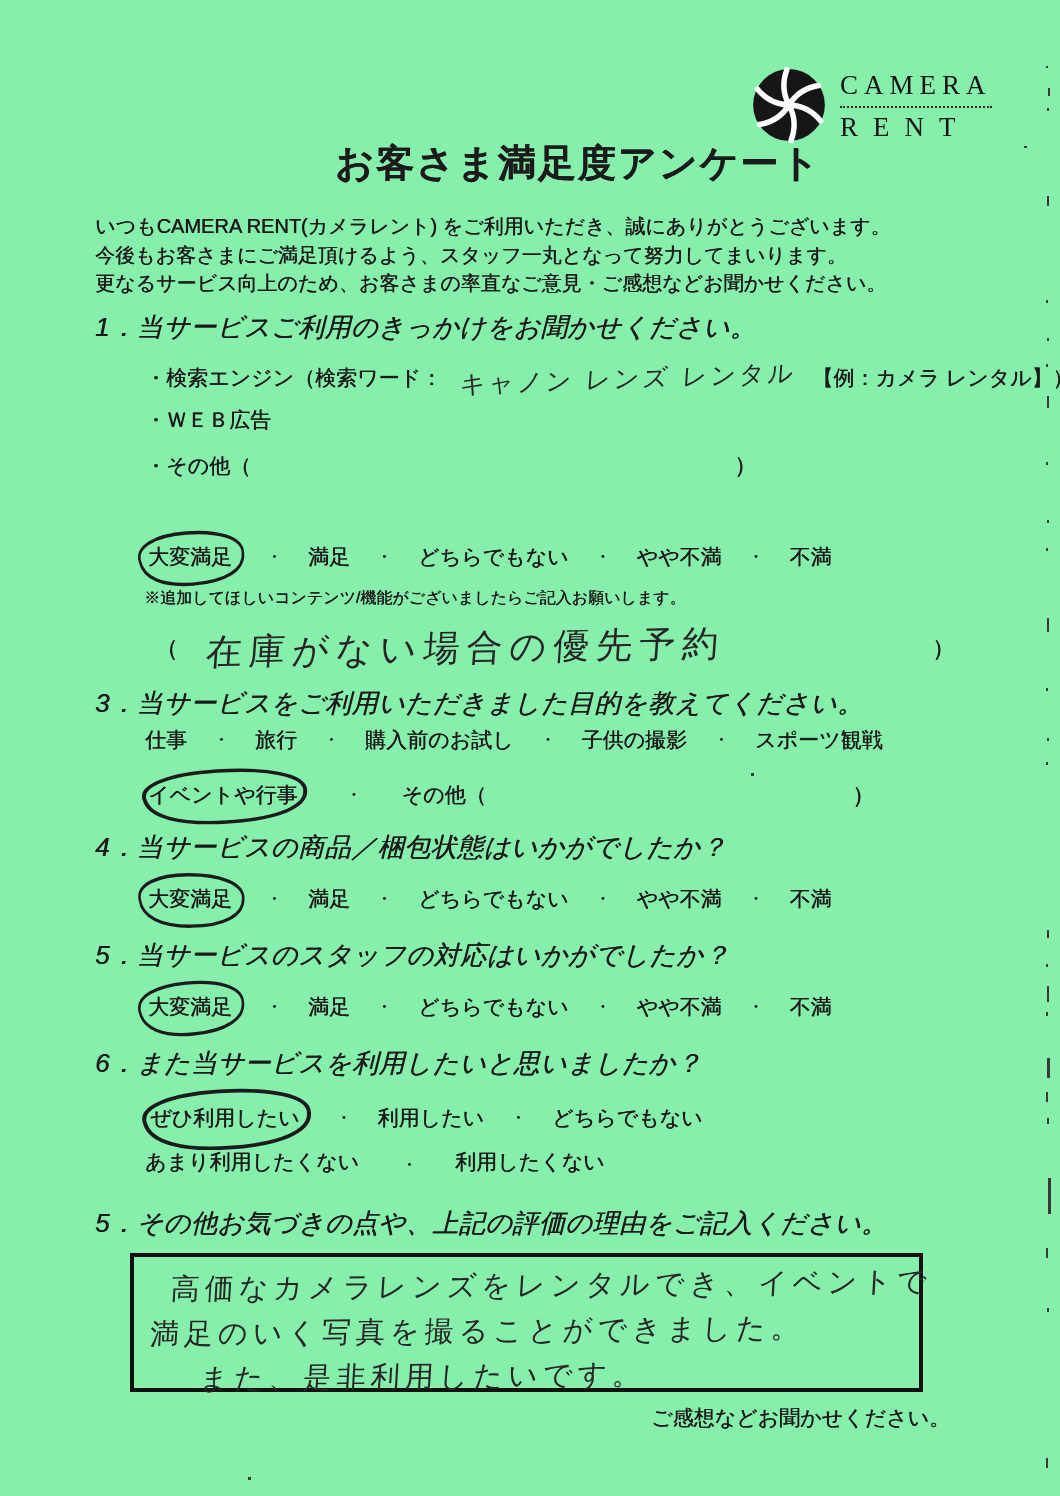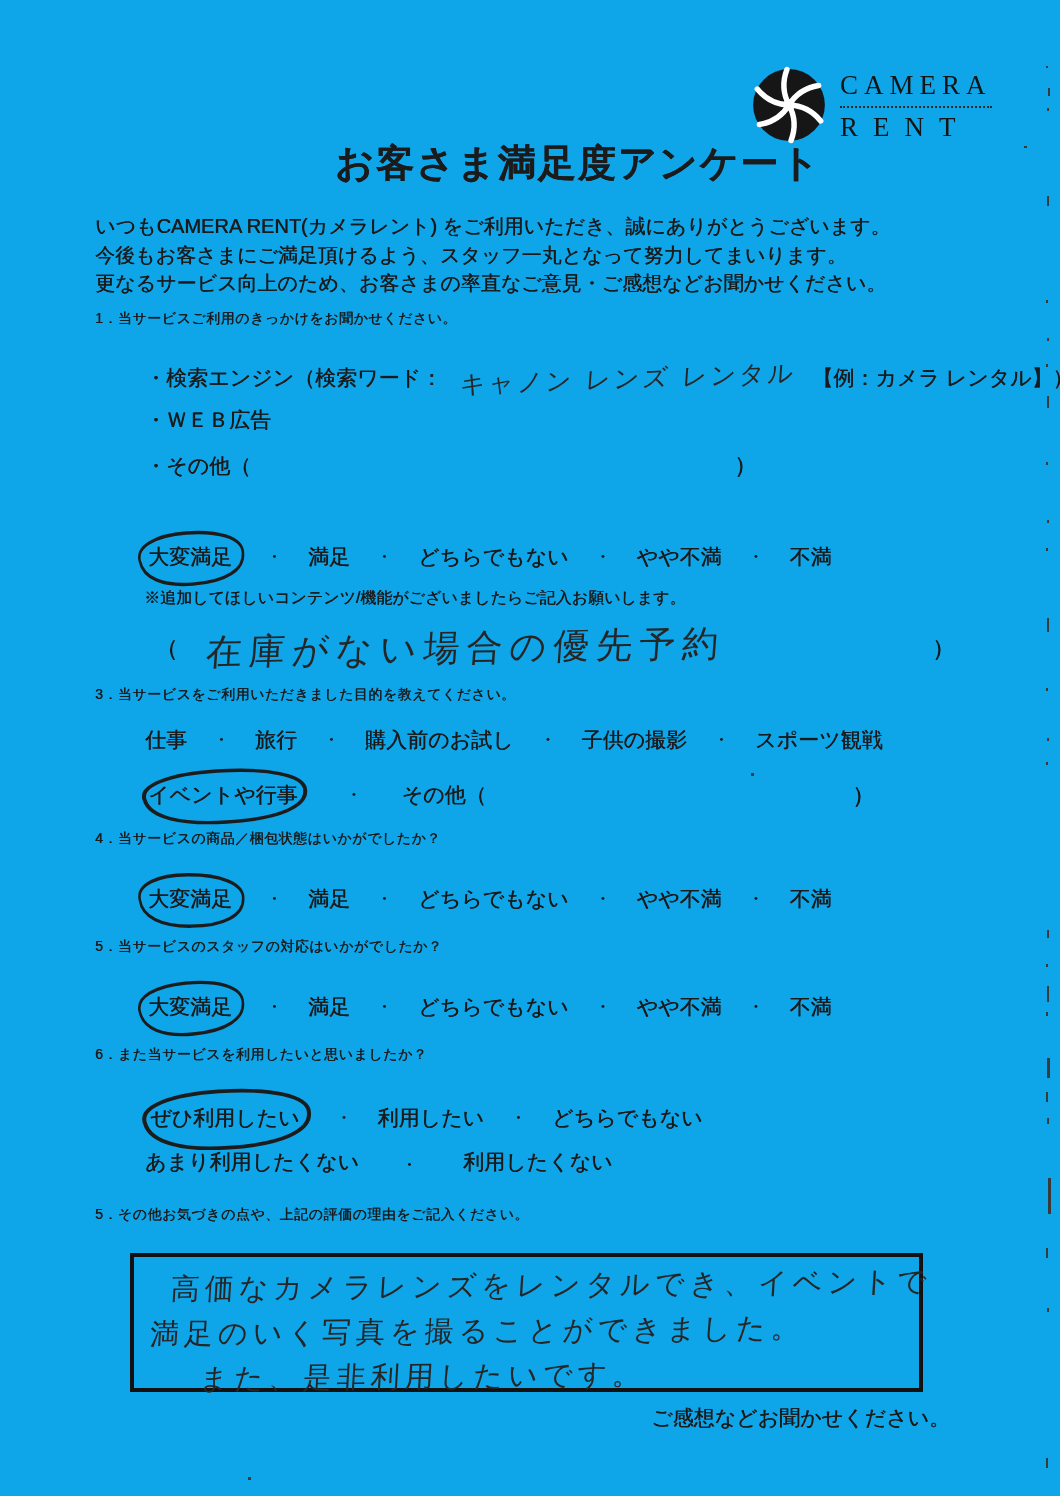--- a/index.html
+++ b/index.html
@@ -1,29 +1,29 @@
 <!DOCTYPE html>
 <html><head>
 <meta charset="utf-8">
 <style>
   html,body{margin:0;padding:0;background:#e8e8e8;}
   .page{
     position:relative;
     width:1060px;height:1496px;
     margin:0 auto;
-    background:#0ea5e9;
+    background:#86efac;
     font-family:"Liberation Sans",sans-serif;
     color:#1b1b1b;
     overflow:hidden;
   }
   .abs{position:absolute;white-space:nowrap;}
   .printed{text-shadow:0.5px 0 0 currentColor;}
   .title{font-size:38px;font-weight:bold;letter-spacing:2px;}
   .intro{font-size:20px;line-height:28.5px;}
-  .heading{font-size:14px;letter-spacing:0.5px;}
+  .heading{font-size:26px;letter-spacing:0.5px;font-style:italic;}
   .opt-row{display:flex;align-items:center;gap:26px;font-size:21px;}
   .opt-row .sep{font-size:16px;}
   .bullet-row{display:flex;align-items:center;font-size:21px;}
   .note{font-size:16px;}
   .paren{font-size:23px;}
   
   .circled{position:relative;display:inline-block;padding:9px 8px;}
   .circled .hand-circle{
     position:absolute;left:-9px;top:-5px;
     width:calc(100% + 18px);height:calc(100% + 13px);
@@ -196,21 +196,21 @@
       <span class="printed">ぜひ利用したい</span>
     </span>
     <span class="sep printed">・</span>
     <span class="printed">利用したい</span>
     <span class="sep printed">・</span>
     <span class="printed">どちらでもない</span>
   </div>
   <div class="abs opt-row" style="left:145px;top:1148px;align-items:flex-end;">
     <span class="printed">あまり利用したくない</span>
     <span class="sep printed" style="margin-left:16px;">・</span>
-    <span class="printed" style="margin-left:20px;">利用したくない</span>
+    <span class="printed" style="margin-left:12px;">利用したくない</span>
   </div>
 
   <div class="abs heading printed" style="left:95px;top:1206px;">5．その他お気づきの点や、上記の評価の理由をご記入ください。</div>
   <div class="comment-box">
     <div class="hand hand-comment" style="position:absolute;left:16px;top:6px;">
       <div style="text-indent:18px;">高価なカメラレンズをレンタルでき、イベントで</div>
       <div>満足のいく写真を撮ることができました。</div>
       <div style="text-indent:52px;">また、是非利用したいです。</div>
     </div>
   </div>

